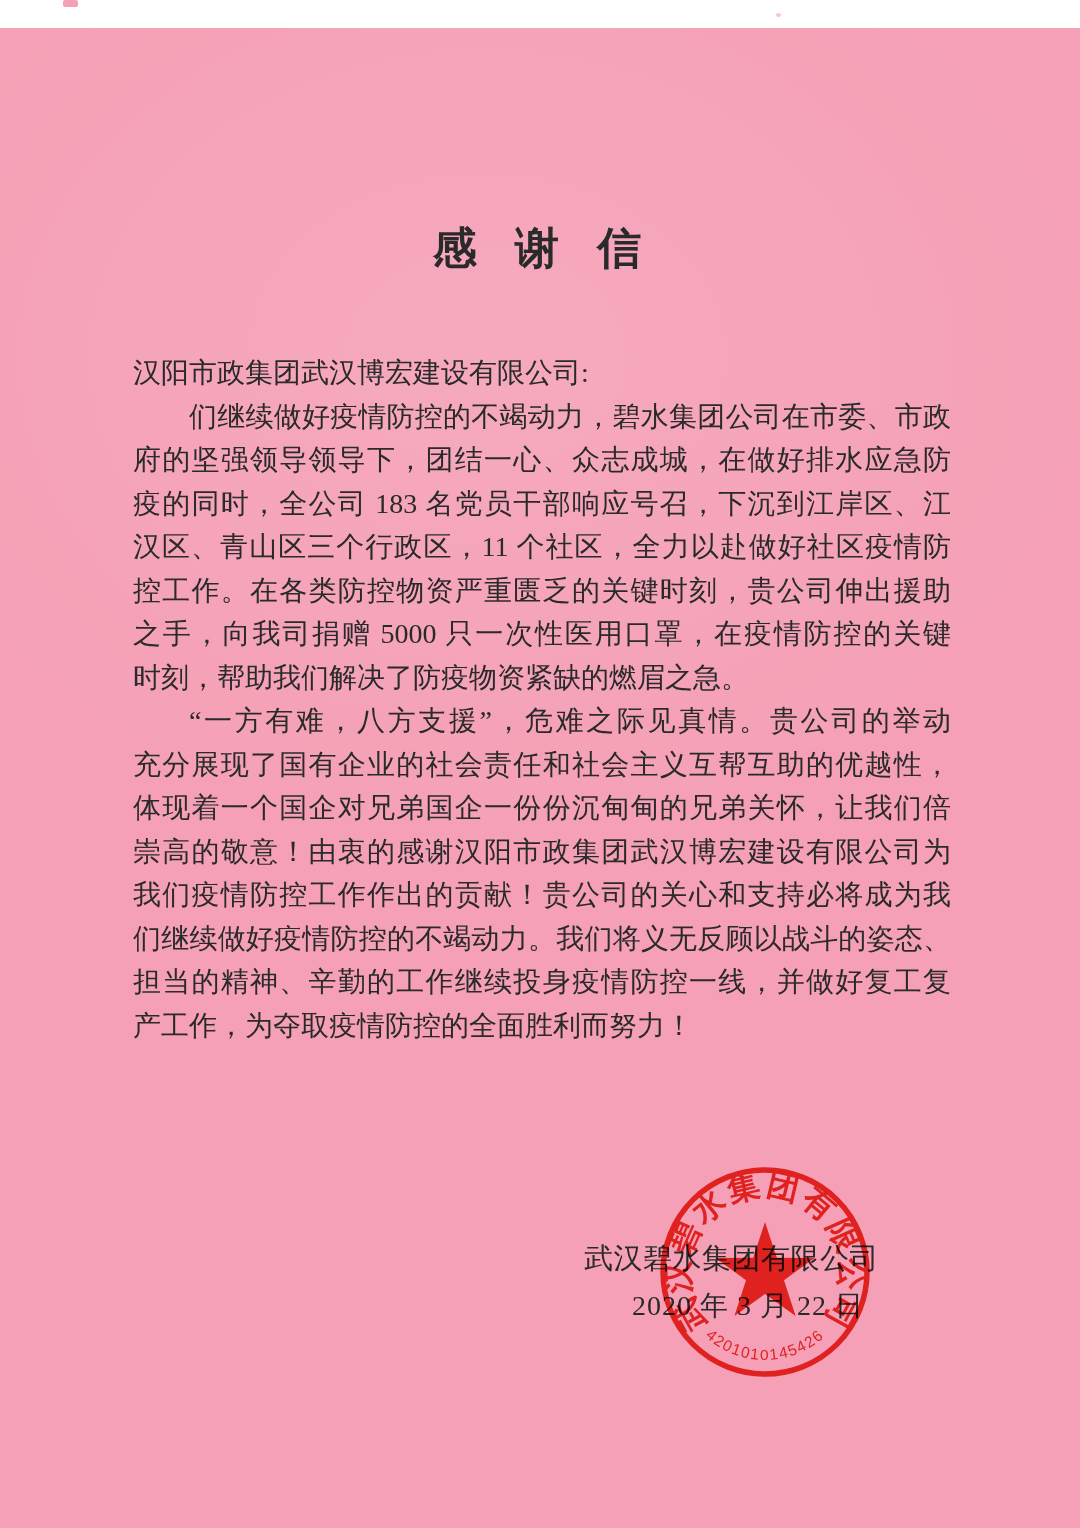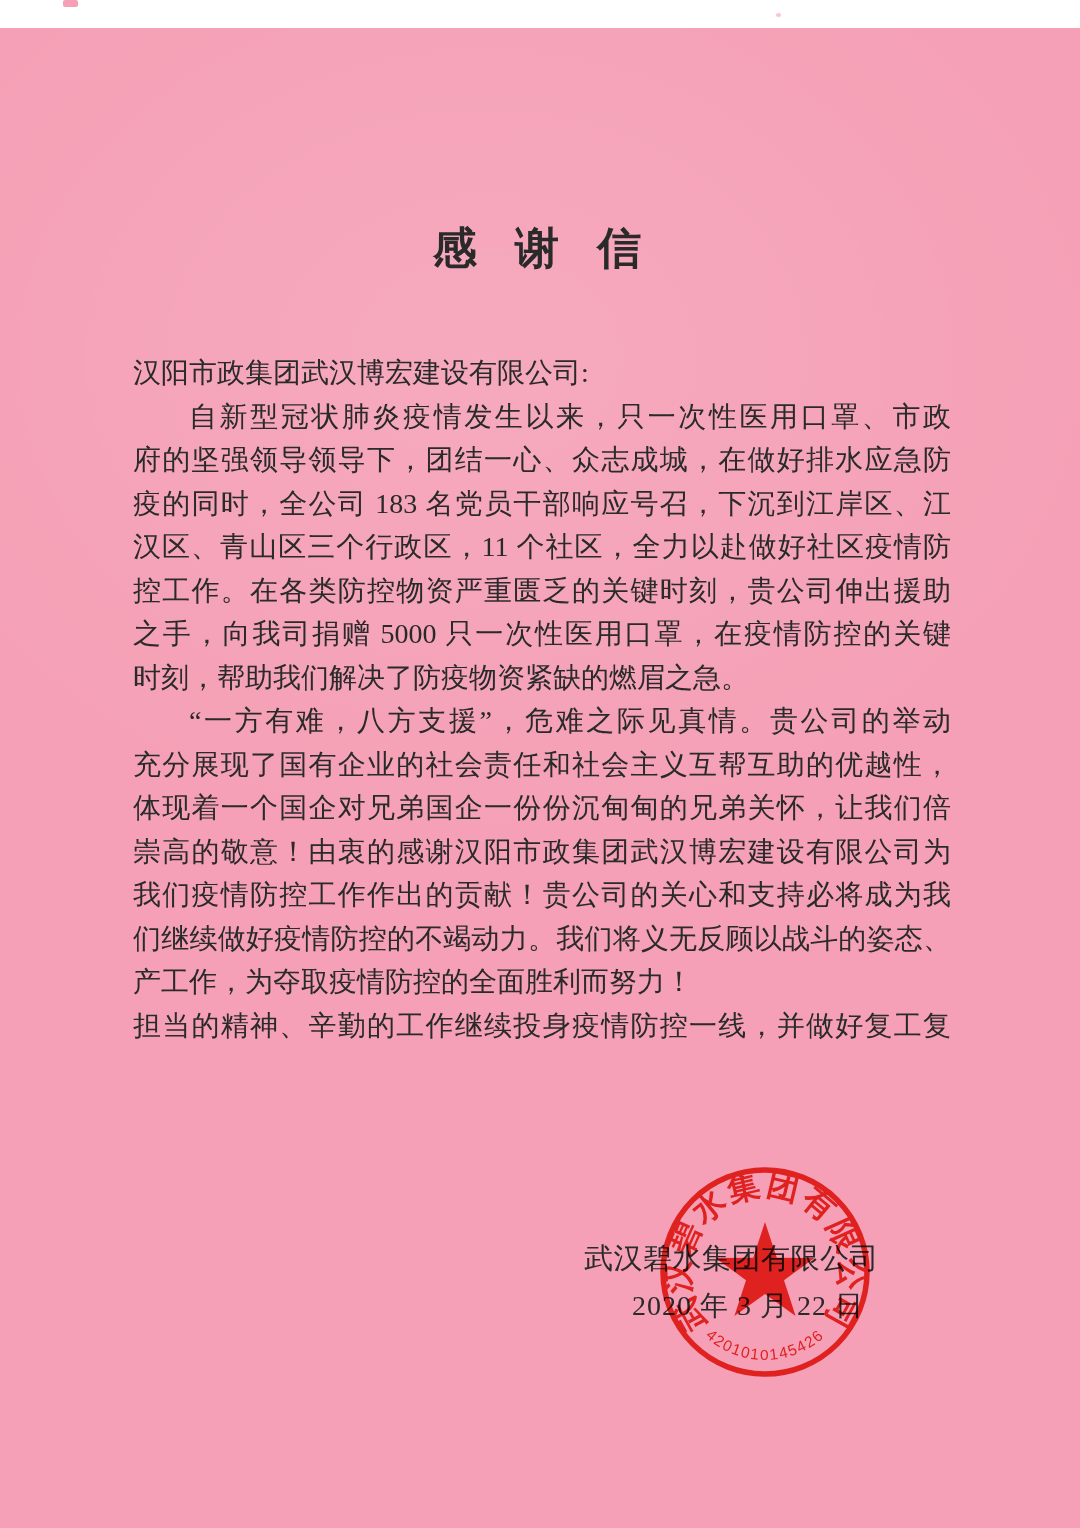--- a/index.html
+++ b/index.html
@@ -66,35 +66,35 @@
 <div class="scan-mark m1"></div>
 <div class="scan-mark m2"></div>
 
 <div class="paper"></div>
 
 <div class="title">感 谢 信</div>
 
 <div class="content">
   <div class="line short">汉阳市政集团武汉博宏建设有限公司:</div>
   <div>
-      <div class="line indent">自新型冠状肺炎疫情发生以来，只一次性医用口罩、市政</div>
+      <div class="line indent">们继续做好疫情防控的不竭动力，碧水集团公司在市委、市政</div>
       <div class="line">府的坚强领导领导下，团结一心、众志成城，在做好排水应急防</div>
       <div class="line">疫的同时，全公司 183 名党员干部响应号召，下沉到江岸区、江</div>
       <div class="line">汉区、青山区三个行政区，11 个社区，全力以赴做好社区疫情防</div>
       <div class="line">控工作。在各类防控物资严重匮乏的关键时刻，贵公司伸出援助</div>
       <div class="line">之手，向我司捐赠 5000 只一次性医用口罩，在疫情防控的关键</div>
       <div class="line short">时刻，帮助我们解决了防疫物资紧缺的燃眉之急。</div>
       <div class="line indent">“一方有难，八方支援”，危难之际见真情。贵公司的举动</div>
       <div class="line">充分展现了国有企业的社会责任和社会主义互帮互助的优越性，</div>
       <div class="line">体现着一个国企对兄弟国企一份份沉甸甸的兄弟关怀，让我们倍</div>
       <div class="line">崇高的敬意！由衷的感谢汉阳市政集团武汉博宏建设有限公司为</div>
       <div class="line">我们疫情防控工作作出的贡献！贵公司的关心和支持必将成为我</div>
       <div class="line">们继续做好疫情防控的不竭动力。我们将义无反顾以战斗的姿态、</div>
+      <div class="line">担当的精神、辛勤的工作继续投身疫情防控一线，并做好复工复</div>
       <div class="line short">产工作，为夺取疫情防控的全面胜利而努力！</div>
-      <div class="line">担当的精神、辛勤的工作继续投身疫情防控一线，并做好复工复</div>
     </div>
 </div>
 
 <div class="signature">武汉碧水集团有限公司</div>
 <div class="date">2020 年 3 月 22 日</div>
 
 <svg class="stamp" viewBox="0 0 220 220" xmlns="http://www.w3.org/2000/svg">
   <defs>
     <path id="ringArc" d="M 56.3 163.7 A 76 76 0 1 1 163.7 163.7" fill="none"></path>
     <path id="serialArc" d="M 33.8 154 A 88 88 0 0 0 186.2 154" fill="none"></path>

